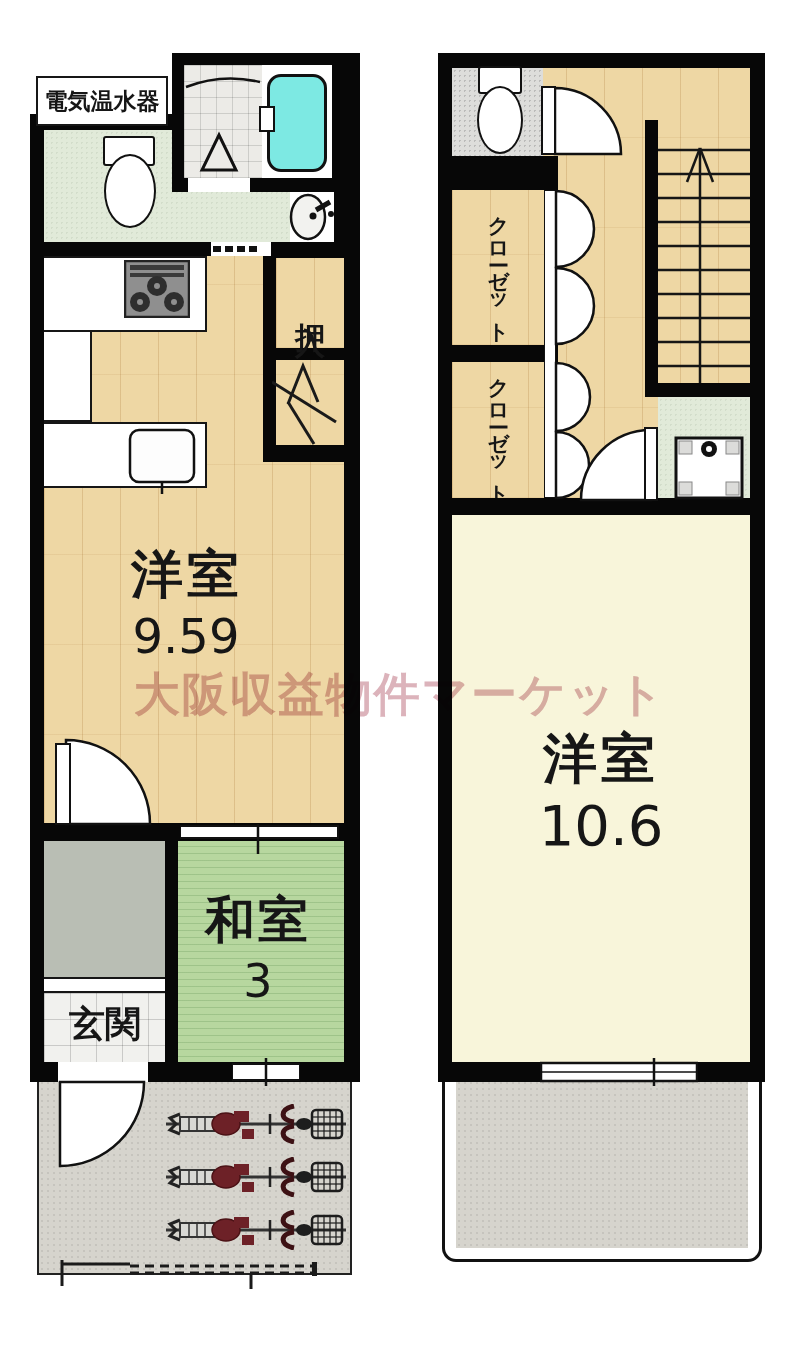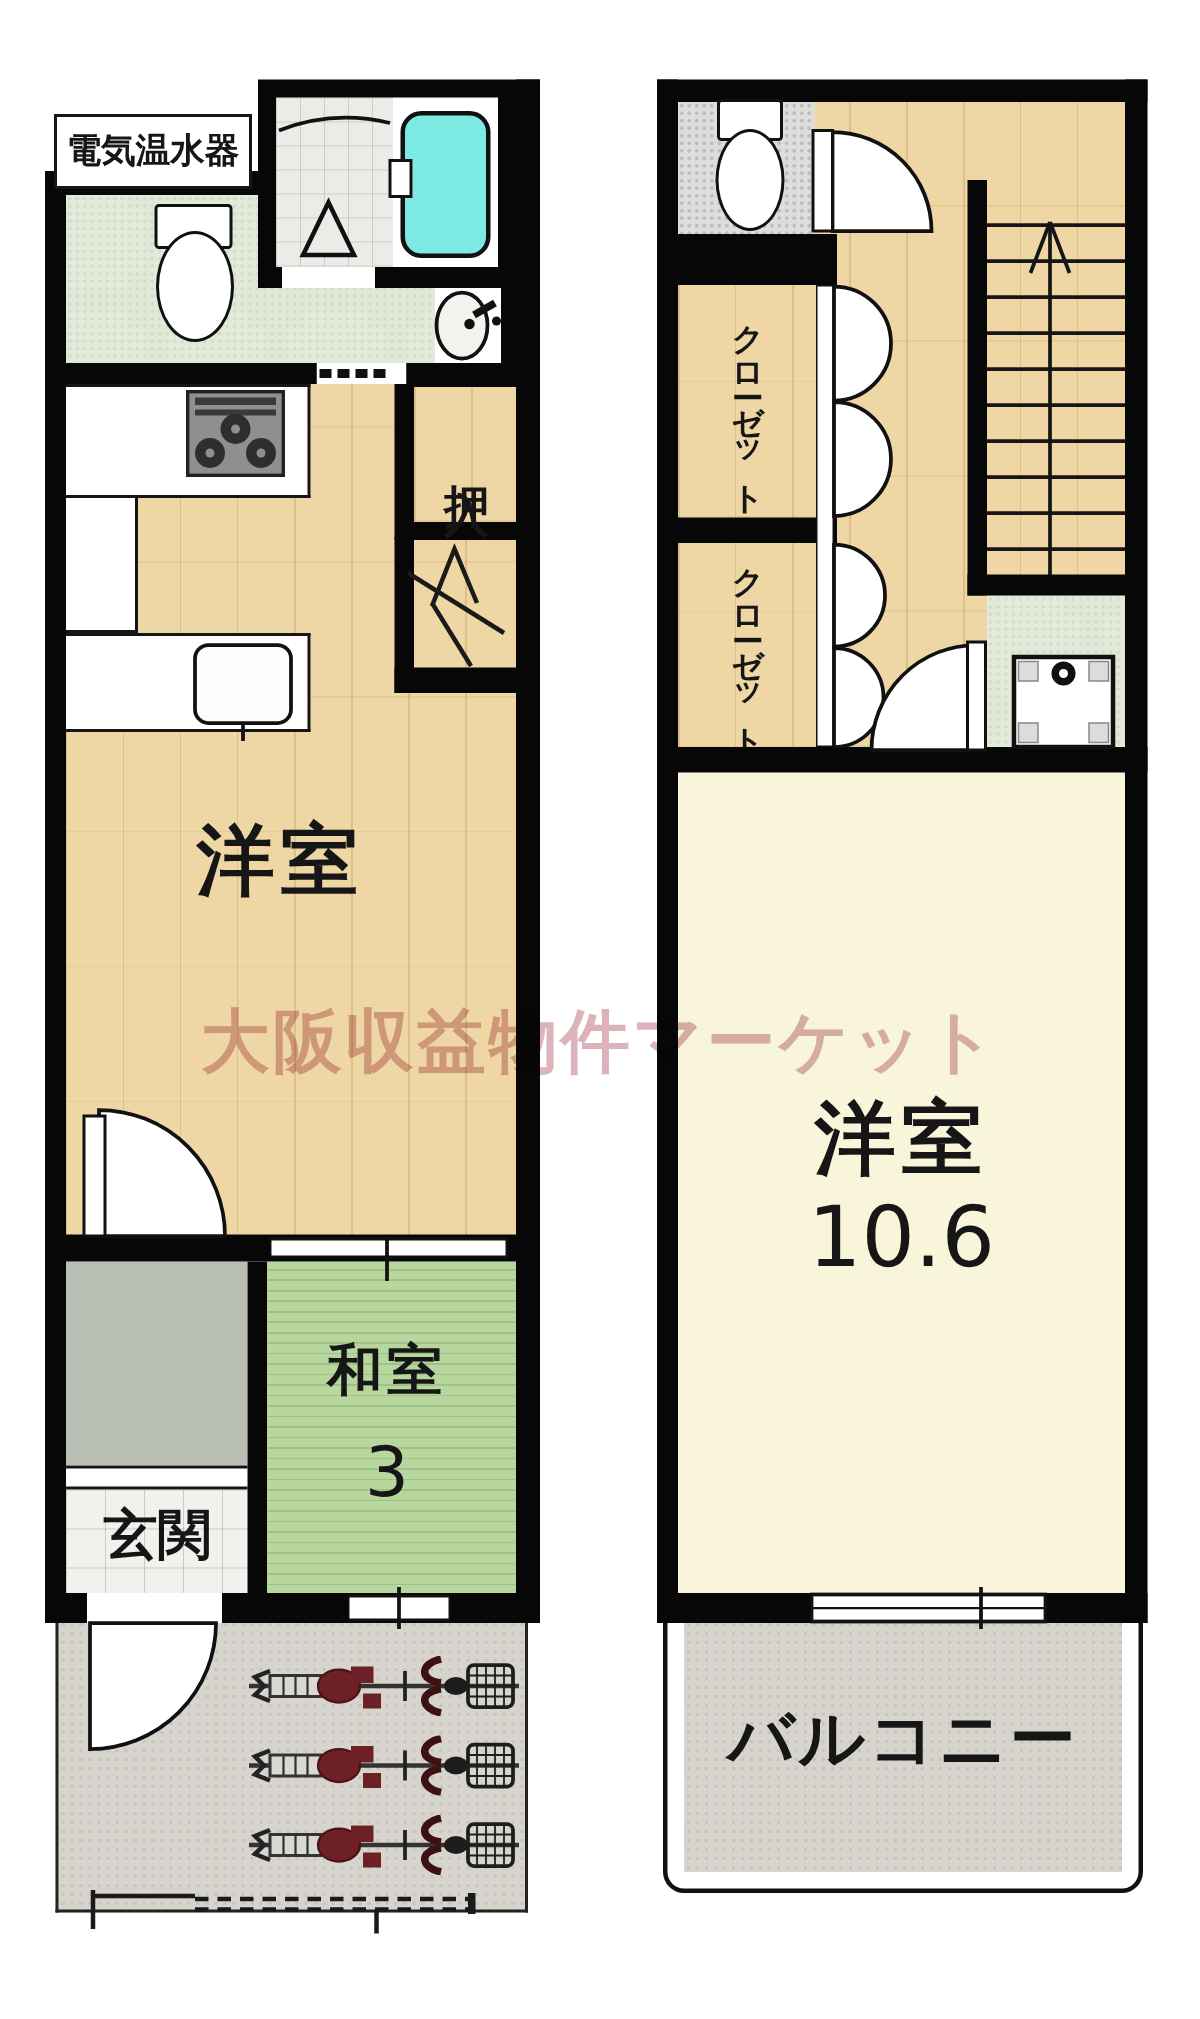--- a/index.html
+++ b/index.html
@@ -119,32 +119,33 @@
     <span class="lbl vtext" style="font-size:30px;letter-spacing:4px;z-index:25;">押入</span>
   </div>
 
   <svg class="abs" style="left:272px;top:358px;z-index:12;" width="74" height="92" viewBox="0 0 74 92">
     <path d="M16 46 L31 8 L46 44" fill="none" stroke="#1a1a1a" stroke-width="3"></path>
     <line x1="0" y1="24" x2="64" y2="64" stroke="#1a1a1a" stroke-width="3"></line>
     <line x1="16" y1="44" x2="42" y2="86" stroke="#1a1a1a" stroke-width="3"></line>
   </svg>
 
   <div class="abs lbl center" style="left:187px;top:548px;font-size:52px;letter-spacing:4px;">洋室</div>
+  <div class="abs lbl center" style="left:186px;top:612px;font-size:48px;font-weight:500;">9.59</div>
 
   <svg class="abs z20" style="left:50px;top:733px;" width="105" height="95" viewBox="0 0 105 95">
     <path d="M16 7 A 84 84 0 0 1 100 91 L 16 91 Z" fill="#fff" stroke="#111" stroke-width="2.5"></path>
     <rect x="6" y="11" width="14" height="80" fill="#fff" stroke="#111" stroke-width="2"></rect>
   </svg>
 
   <svg class="abs z20" style="left:180px;top:822px;" width="160" height="32" viewBox="0 0 160 32">
     <rect x="0" y="4" width="158" height="12" fill="#fff" stroke="#111" stroke-width="2"></rect>
     <line x1="78" y1="2" x2="78" y2="32" stroke="#111" stroke-width="2.5"></line>
   </svg>
 
-  <div class="abs lbl center" style="left:258px;top:895px;font-size:37px;letter-spacing:3px;">和室</div>
+  <div class="abs lbl center" style="left:258px;top:895px;font-size:50px;letter-spacing:3px;">和室</div>
   <div class="abs lbl center" style="left:258px;top:958px;font-size:46px;font-weight:500;">3</div>
   <div class="abs lbl center" style="left:105px;top:1006px;font-size:36px;">玄関</div>
 
   <svg class="abs z20" style="left:232px;top:1058px;" width="68" height="28" viewBox="0 0 68 28">
     <rect x="0" y="6" width="68" height="16" fill="#fff" stroke="#111" stroke-width="2"></rect>
     <line x1="34" y1="0" x2="34" y2="28" stroke="#111" stroke-width="2.5"></line>
   </svg>
 
   <div class="abs z20" style="left:58px;top:1062px;width:90px;height:20px;background:#fff;"></div>
 
@@ -270,17 +271,16 @@
   <div class="abs lbl center" style="left:601px;top:798px;font-size:56px;font-weight:500;">10.6</div>
 
   <svg class="abs z20" style="left:540px;top:1058px;" width="158" height="28" viewBox="0 0 158 28">
     <rect x="1" y="5" width="156" height="18" fill="#fff" stroke="#111" stroke-width="2.5"></rect>
     <line x1="1" y1="14" x2="157" y2="14" stroke="#111" stroke-width="1.5"></line>
     <line x1="114" y1="0" x2="114" y2="28" stroke="#111" stroke-width="2.5"></line>
   </svg>
 
   <div class="abs" style="left:442px;top:1080px;width:320px;height:182px;background:#fff;border:3px solid #111;border-top:none;border-radius:0 0 14px 14px;box-sizing:border-box;z-index:2;"></div>
   <div class="abs graycrete" style="left:456px;top:1080px;width:292px;height:168px;z-index:3;"></div>
-  <div class="abs lbl center" style="left:602px;top:1138px;font-size:44px;letter-spacing:2px;">バルコニー</div>
 
   <div class="abs center" id="watermark" style="left:400px;top:664px;font-weight:bold;">大阪収益物件マーケット</div>
 
 </div>
 
 </body></html>

